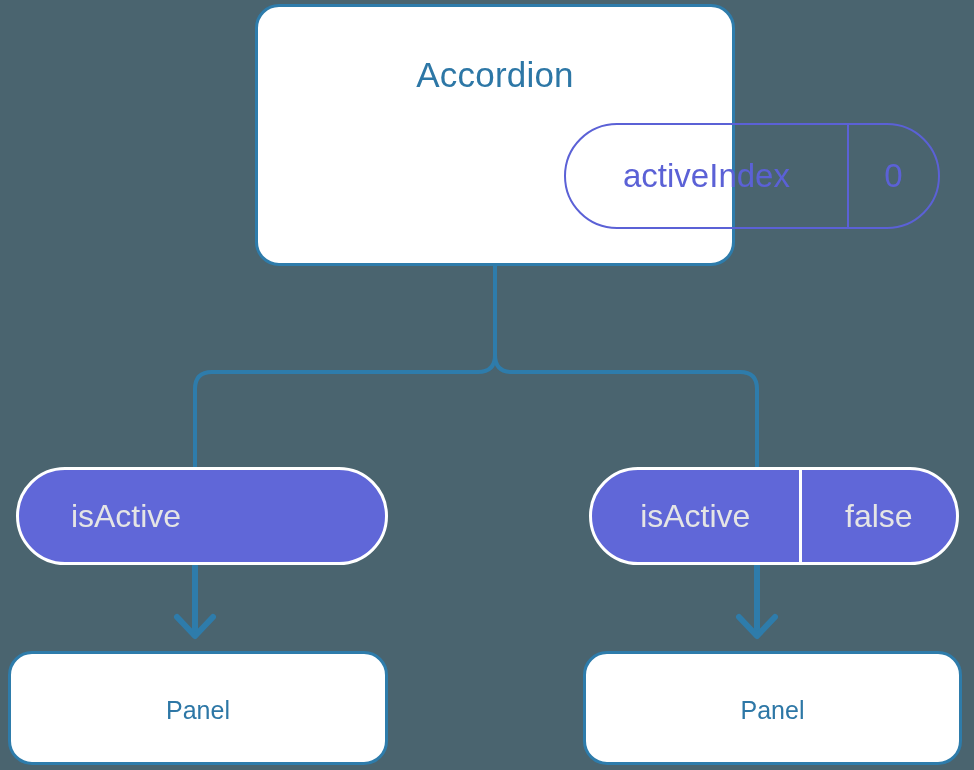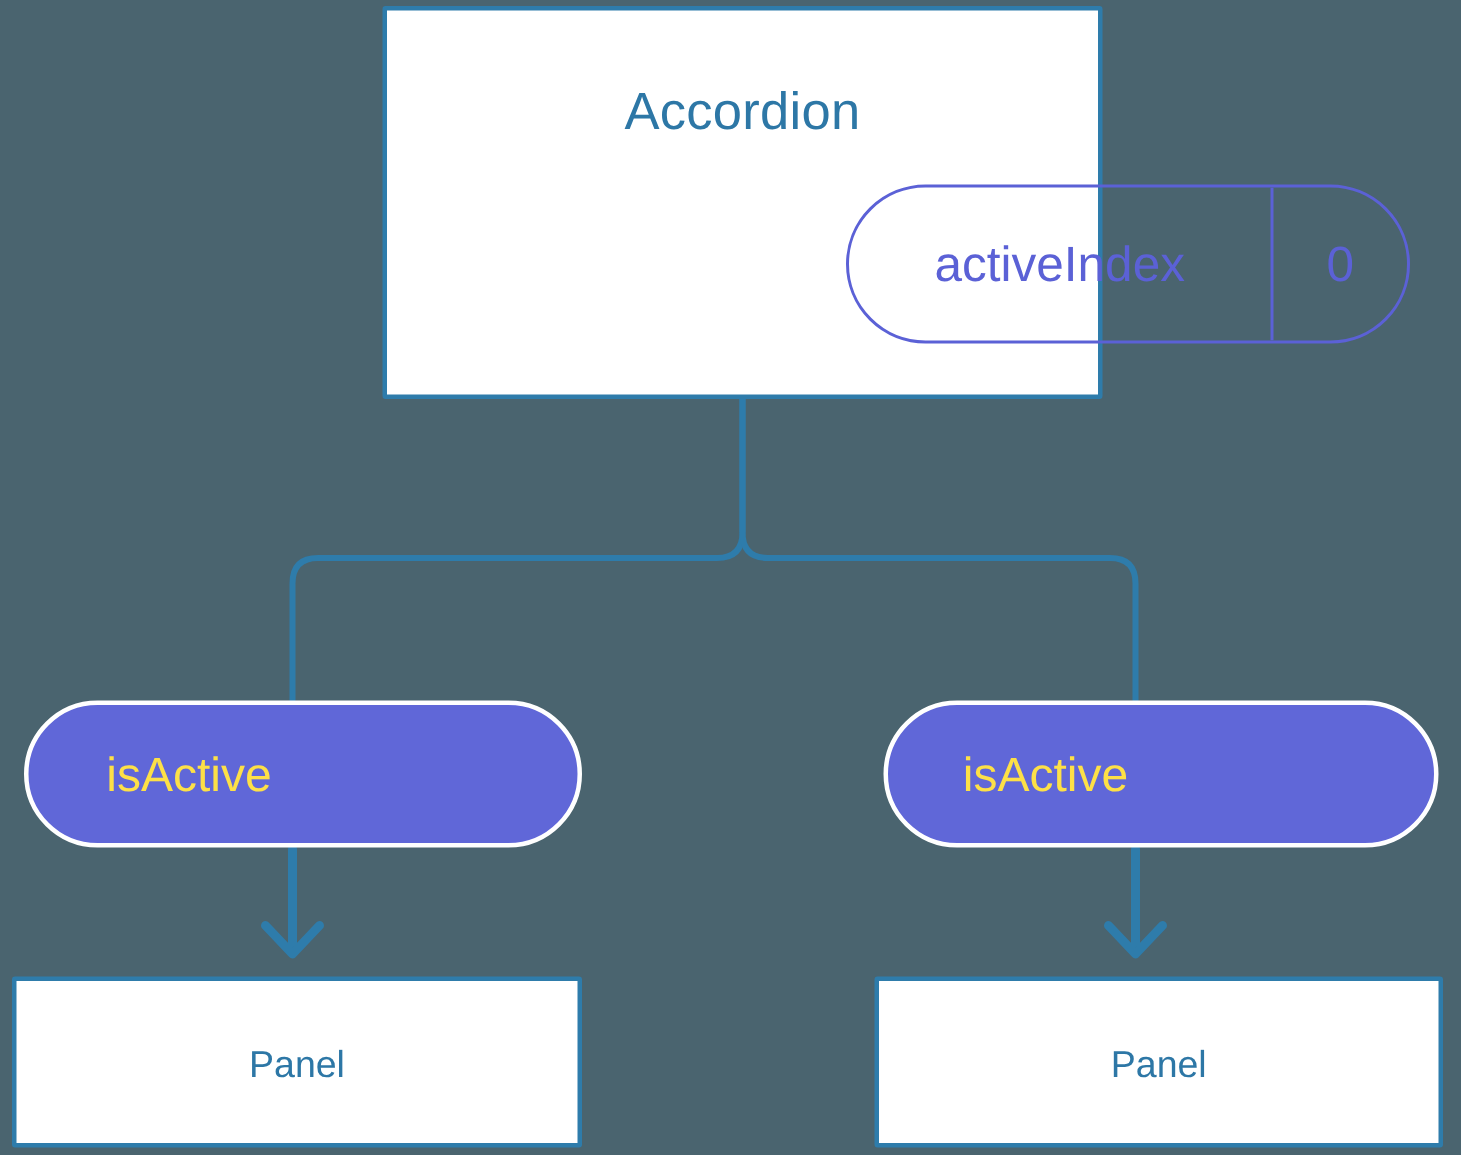--- a/index.html
+++ b/index.html
@@ -25,21 +25,21 @@
     width: 974px;
     height: 770px;
     pointer-events: none;
   }
 
   
   .node-card {
     position: absolute;
     background: #ffffff;
     border: 3px solid #2e7cab;
-    border-radius: 2px;
+    border-radius: 24px;
     box-sizing: border-box;
   }
   #accordion-card {
     left: 255px;
     top: 4px;
     width: 480px;
     height: 262px;
   }
   .card-title {
     position: absolute;
@@ -93,21 +93,21 @@
   #accordion-state-pill .pill-key { width: 284px; }
   #accordion-state-pill .pill-val { width: 92px; }
 
   
   .pill-solid {
     background: #6067d8;
     border: 3px solid #ffffff;
   }
   .pill-solid .pill-key,
   .pill-solid .pill-val {
-    color: #fde047;
+    color: #e5e5e5;
   }
   .pill-solid .pill-val {
     border-left: 3px solid #ffffff;
   }
   #left-state-pill {
     left: 16px;
     top: 467px;
     width: 372px;
     height: 98px;
     font-size: 32px;
@@ -173,20 +173,21 @@
       <div class="pill-val">0</div>
     </div>
   </div>
 
   <div class="pill pill-solid" id="left-state-pill">
     <div class="pill-key">isActive</div>
   </div>
 
   <div class="pill pill-solid" id="right-state-pill">
     <div class="pill-key">isActive</div>
+    <div class="pill-val">false</div>
   </div>
 
   <div class="node-card" id="left-panel-card">
     <div class="panel-label">Panel</div>
   </div>
 
   <div class="node-card" id="right-panel-card">
     <div class="panel-label">Panel</div>
   </div>
 

